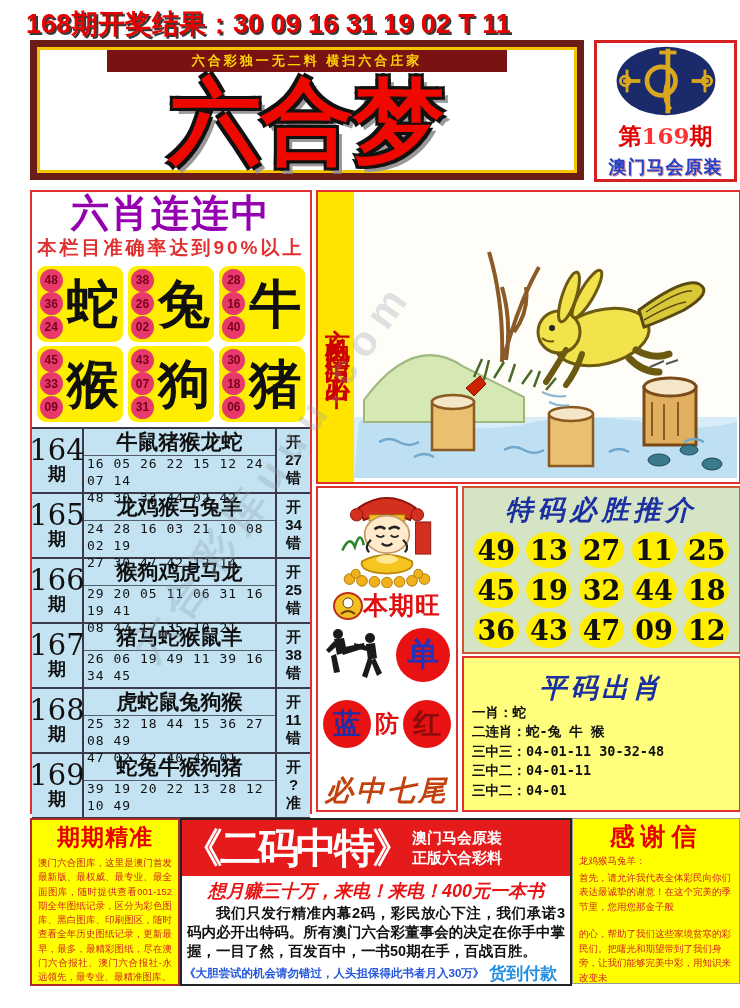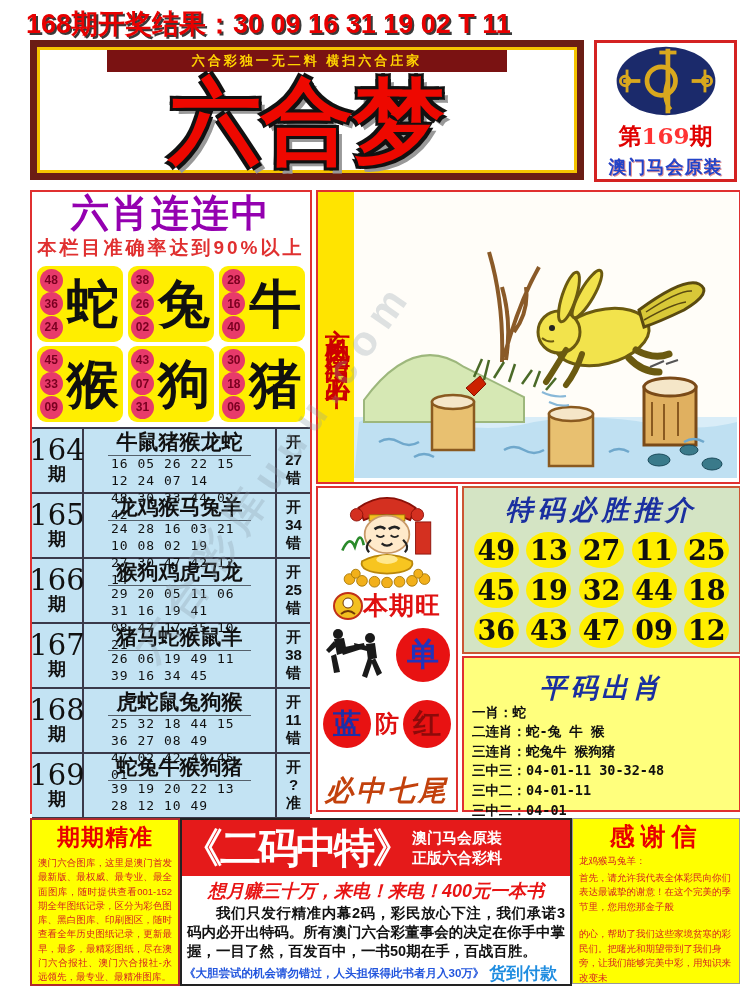--- a/index.html
+++ b/index.html
@@ -29,21 +29,21 @@
   .left-panel{position:absolute;left:30px;top:190px;width:278px;height:620px;border:2px solid #e03030;background:#fff;}
   .lp-title{font-size:38px;font-weight:900;color:#9400b0;text-align:center;letter-spacing:2px;line-height:1.05;margin-top:2px;}
   .lp-sub{font-size:19px;font-weight:700;color:#e03030;text-align:center;letter-spacing:3px;margin-top:1px;}
   .cards{display:flex;flex-wrap:wrap;justify-content:space-around;padding:3px 2px;}
   .zcard{width:86px;height:76px;background:#ffee00;border-radius:9px;display:flex;align-items:center;margin:2px 0;}
   .zc-nums{display:flex;flex-direction:column;justify-content:space-between;height:70px;margin-left:3px;}
   .zc-ball{width:23px;height:23px;border-radius:50%;background:#e83a6a;color:#7a0020;font-size:12px;font-weight:900;
     display:flex;align-items:center;justify-content:center;}
   .zc-char{flex:1;text-align:center;font-size:52px;font-weight:700;color:#101010;font-family:"DejaVu Serif",serif;line-height:1;}
   .htable{border-top:2px solid #3a3a4a;}
-  .hrow{display:flex;height:63px;background:#c3e3f3;border-bottom:2px solid #3a3a4a;gap:24px;}
+  .hrow{display:flex;height:63px;background:#c3e3f3;border-bottom:2px solid #3a3a4a;}
   .hperiod{width:50px;border-right:2px solid #3a3a4a;display:flex;flex-direction:column;align-items:center;justify-content:center;}
   .hperiod .pn{font-size:29px;color:#111;font-family:"DejaVu Serif",serif;line-height:1;}
   .hperiod .pq{font-size:18px;font-weight:900;color:#111;line-height:1.1;}
   .hmid{flex:1;display:flex;flex-direction:column;}
   .hzod{font-size:21px;font-weight:700;color:#111;text-align:center;font-family:"DejaVu Serif",serif;
     border-bottom:1px solid #55606a;line-height:1.25;}
   .hnums{font-size:13px;color:#111;font-family:"DejaVu Sans Mono",monospace;line-height:1.3;padding-left:3px;letter-spacing:1px;}
   .hres{width:33px;border-left:2px solid #3a3a4a;display:flex;flex-direction:column;align-items:center;justify-content:center;
     font-size:15px;font-weight:700;color:#111;line-height:1.2;}
 
@@ -430,21 +430,20 @@
       <div class="sp-ball">47</div>
       <div class="sp-ball">09</div>
       <div class="sp-ball">12</div>
     </div>
   </div>
 
   <div class="pingma-box">
     <div class="pm-title">平码出肖</div>
     <div class="pm-line"><span class="lab">一肖：</span><span class="val">蛇</span></div>
     <div class="pm-line"><span class="lab">二连肖：</span><span class="val">蛇-兔 牛 猴</span></div>
-    <div class="pm-line"><span class="lab">三连肖：</span><span class="val">蛇兔牛 猴狗猪</span></div>
     <div class="pm-line"><span class="lab">三中三：</span><span class="val">04-01-11 30-32-48</span></div>
     <div class="pm-line"><span class="lab">三中二：</span><span class="val">04-01-11</span></div>
     <div class="pm-line"><span class="lab">三中二：</span><span class="val">04-01</span></div>
   </div>
 
   <div class="precise-box">
     <div class="pr-title">期期精准</div>
     <div class="pr-body">澳门六合图库，这里是澳门首发最新版、最权威、最专业、最全面图库，随时提供查看001-152期全年图纸记录，区分为彩色图库、黑白图库、印刷图区，随时查看全年历史图纸记录，更新最早，最多，最精彩图纸，尽在澳门六合报社、澳门六合报社-永远领先，最专业、最精准图库。</div>
   </div>
 

